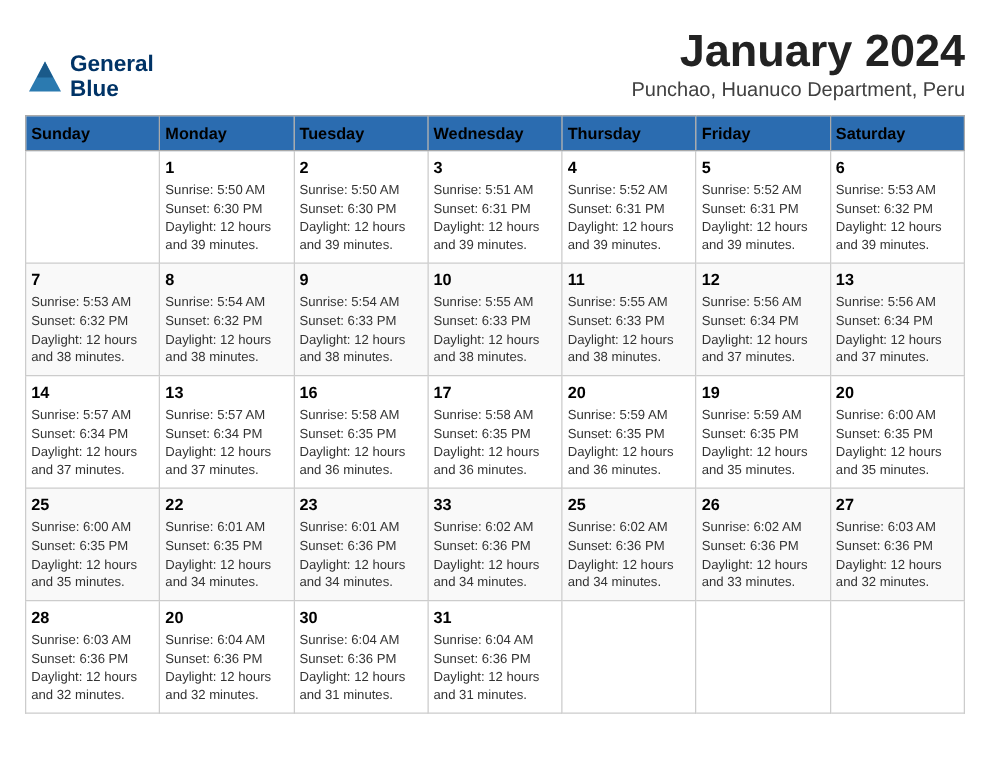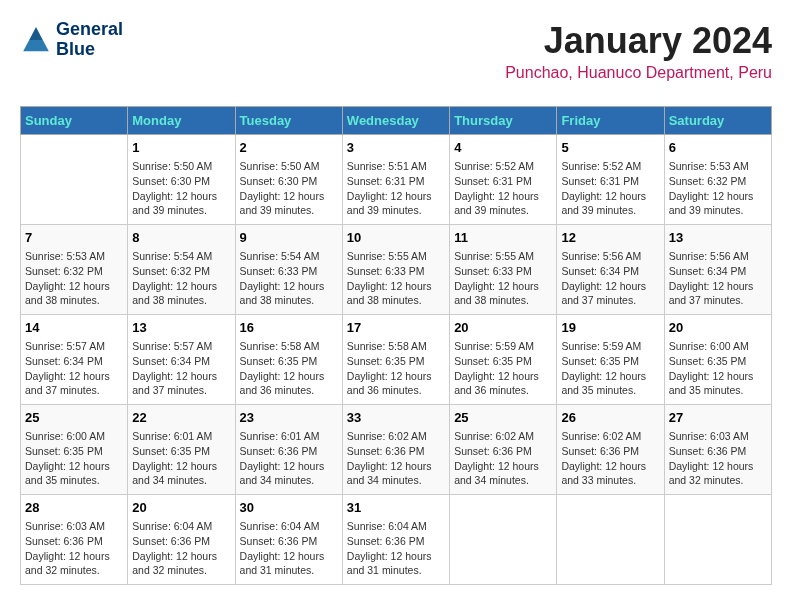--- a/index.html
+++ b/index.html
@@ -5,23 +5,23 @@
     * { box-sizing: border-box; margin: 0; padding: 0; }
     body {
       font-family: Arial, sans-serif;
       background: #fff;
       width: 792px;
       min-height: 612px;
       padding: 20px;
     }
     .header {
       display: flex;
-      align-items: flex-start;
+      align-items: flex-end;
       justify-content: space-between;
-      margin-bottom: 24px;
+      margin-bottom: 10px;
     }
     .logo {
       display: flex;
       align-items: center;
       gap: 4px;
     }
     .logo-text {
       font-size: 18px;
       font-weight: bold;
       color: #003366;
@@ -34,31 +34,31 @@
     .title-block {
       text-align: right;
     }
     .calendar-title {
       font-size: 36px;
       font-weight: bold;
       color: #222;
     }
     .calendar-subtitle {
       font-size: 16px;
-      color: #be185d;
+      color: #404040;
       margin-top: 2px;
     }
     table {
       width: 100%;
       border-collapse: collapse;
       font-size: 11px;
     }
     thead th {
       background-color: #2B6CB0;
-      color: #5eead4;
+      color: #000000;
       padding: 6px 4px;
       text-align: left;
       font-size: 13px;
       font-weight: bold;
       border: 1px solid #aaa;
     }
     tbody td {
       vertical-align: top;
       padding: 4px 4px;
       border: 1px solid #ccc;

